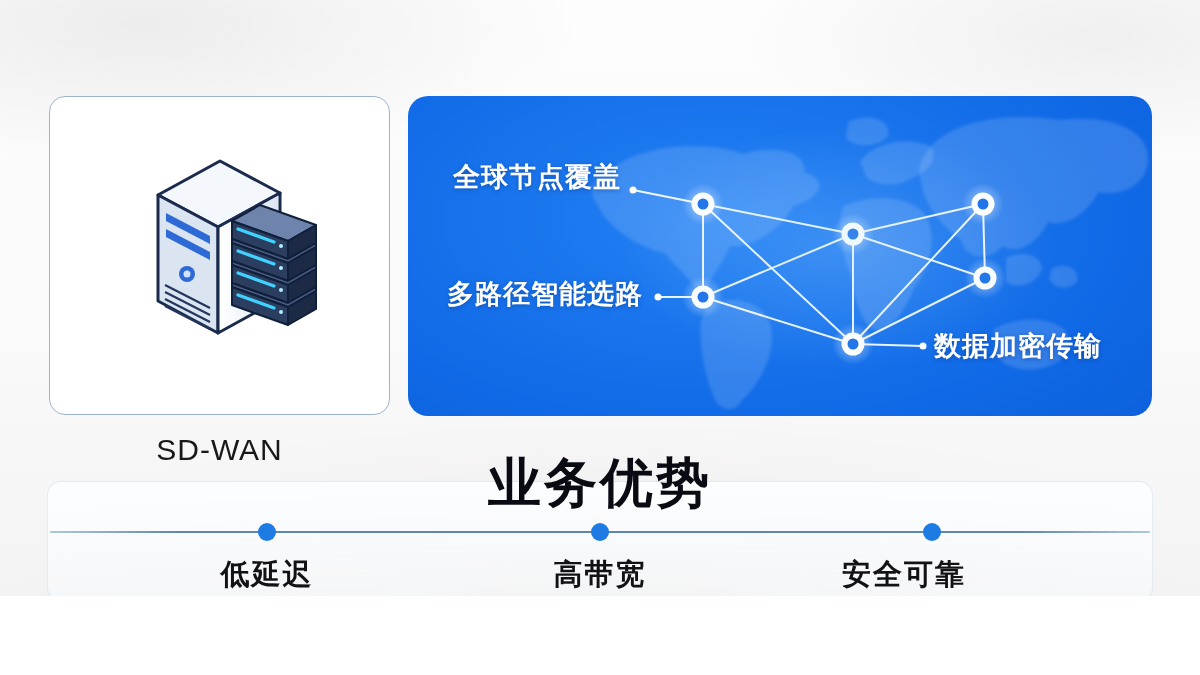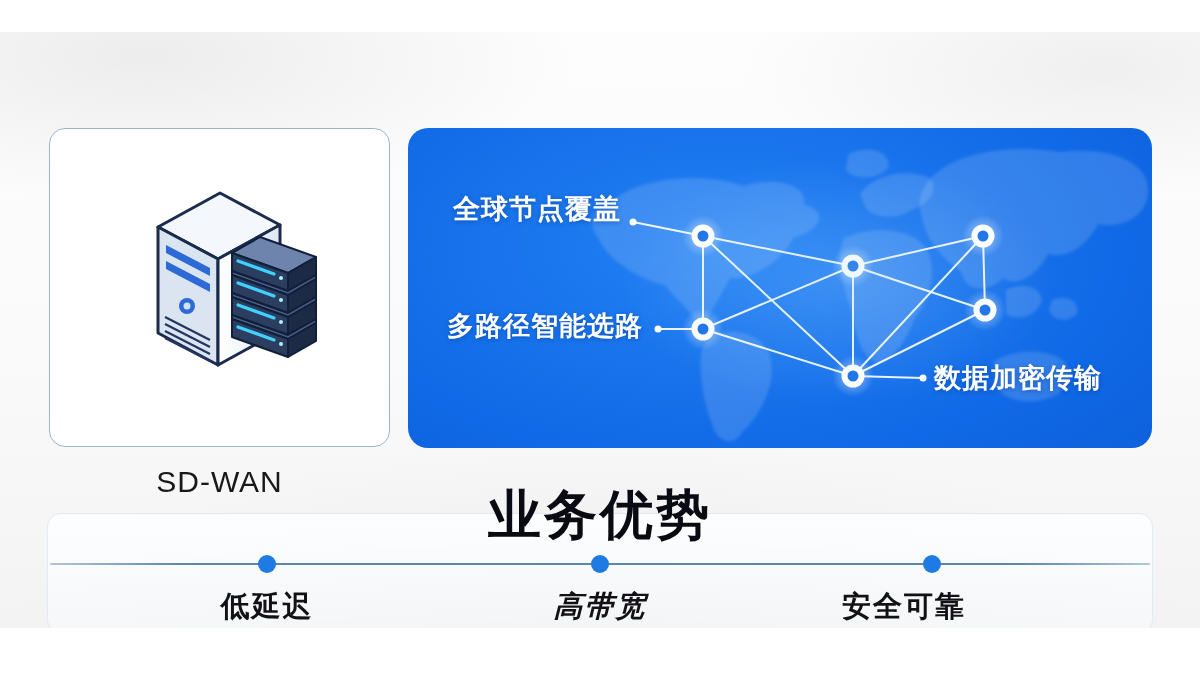--- a/index.html
+++ b/index.html
@@ -7,21 +7,20 @@
   body { font-family:"Liberation Sans","DejaVu Sans",sans-serif; }
 
   .page {
     position:relative; width:1200px; height:596px;
     background:
       radial-gradient(60% 40% at 12% 4%, rgba(225,223,224,.55) 0%, rgba(225,223,224,0) 60%),
       radial-gradient(50% 35% at 92% 6%, rgba(228,226,227,.5) 0%, rgba(228,226,227,0) 60%),
       radial-gradient(70% 45% at 50% 100%, rgba(233,231,232,.6) 0%, rgba(233,231,232,0) 70%),
       linear-gradient(180deg,#fdfdfd 0%,#fafafa 55%,#f4f3f3 100%);
     overflow:hidden;
-    margin-top:32px;
   }
 
   
   .left-card {
     position:absolute; left:49px; top:96px; width:341px; height:319px;
     background:#ffffff; border:1.5px solid #9cb5cd; border-radius:16px;
   }
   .server-art { position:absolute; left:50%; top:36px; transform:translateX(-50%); }
   .sdwan-label {
     position:absolute; left:0; right:0; top:336px; text-align:center;
@@ -226,18 +225,18 @@
       </div>
   </div>
 
   <div class="bottom-card"></div>
   <div class="benefits-title">业务优势</div>
   <div class="benefits-line" id="benefits-line" style="background: linear-gradient(90deg, rgba(91, 134, 173, 0.45), rgb(91, 134, 173) 12%, rgb(91, 134, 173) 88%, rgba(91, 134, 173, 0.45));"></div>
   <div id="benefit-items">
       <div class="benefit-dot" style="left: 267px; background: rgb(30, 123, 228);"></div>
       <div class="benefit-label" style="left: 267px;">低延迟</div>
       <div class="benefit-dot" style="left: 600px; background: rgb(30, 123, 228);"></div>
-      <div class="benefit-label" style="left: 600px; font-style: italic;">高带宽</div>
+      <div class="benefit-label" style="left: 600px;">高带宽</div>
       <div class="benefit-dot" style="left: 932px; background: rgb(30, 123, 228);"></div>
       <div class="benefit-label" style="left: 904px;">安全可靠</div>
     </div>
 
 </div>
 
 </body></html>

